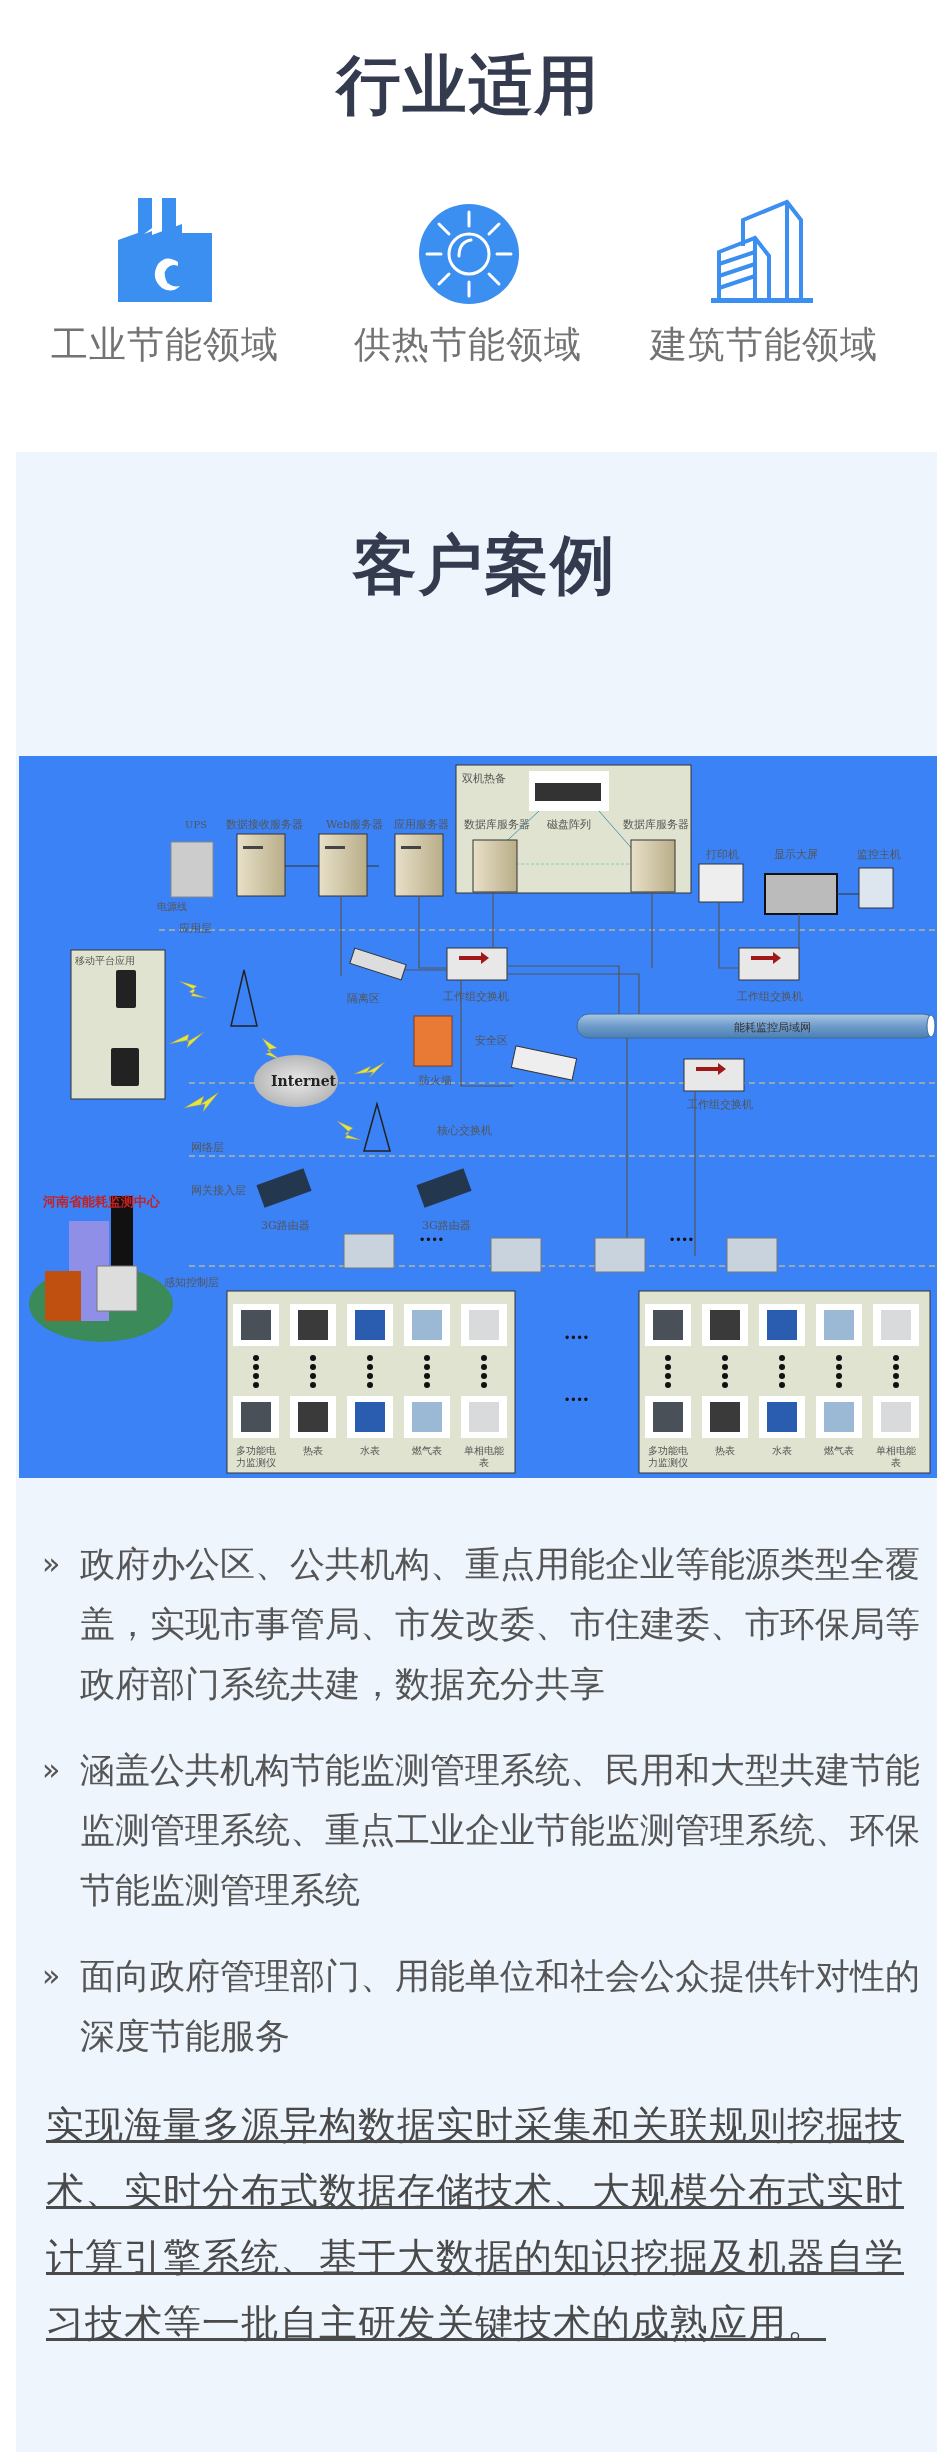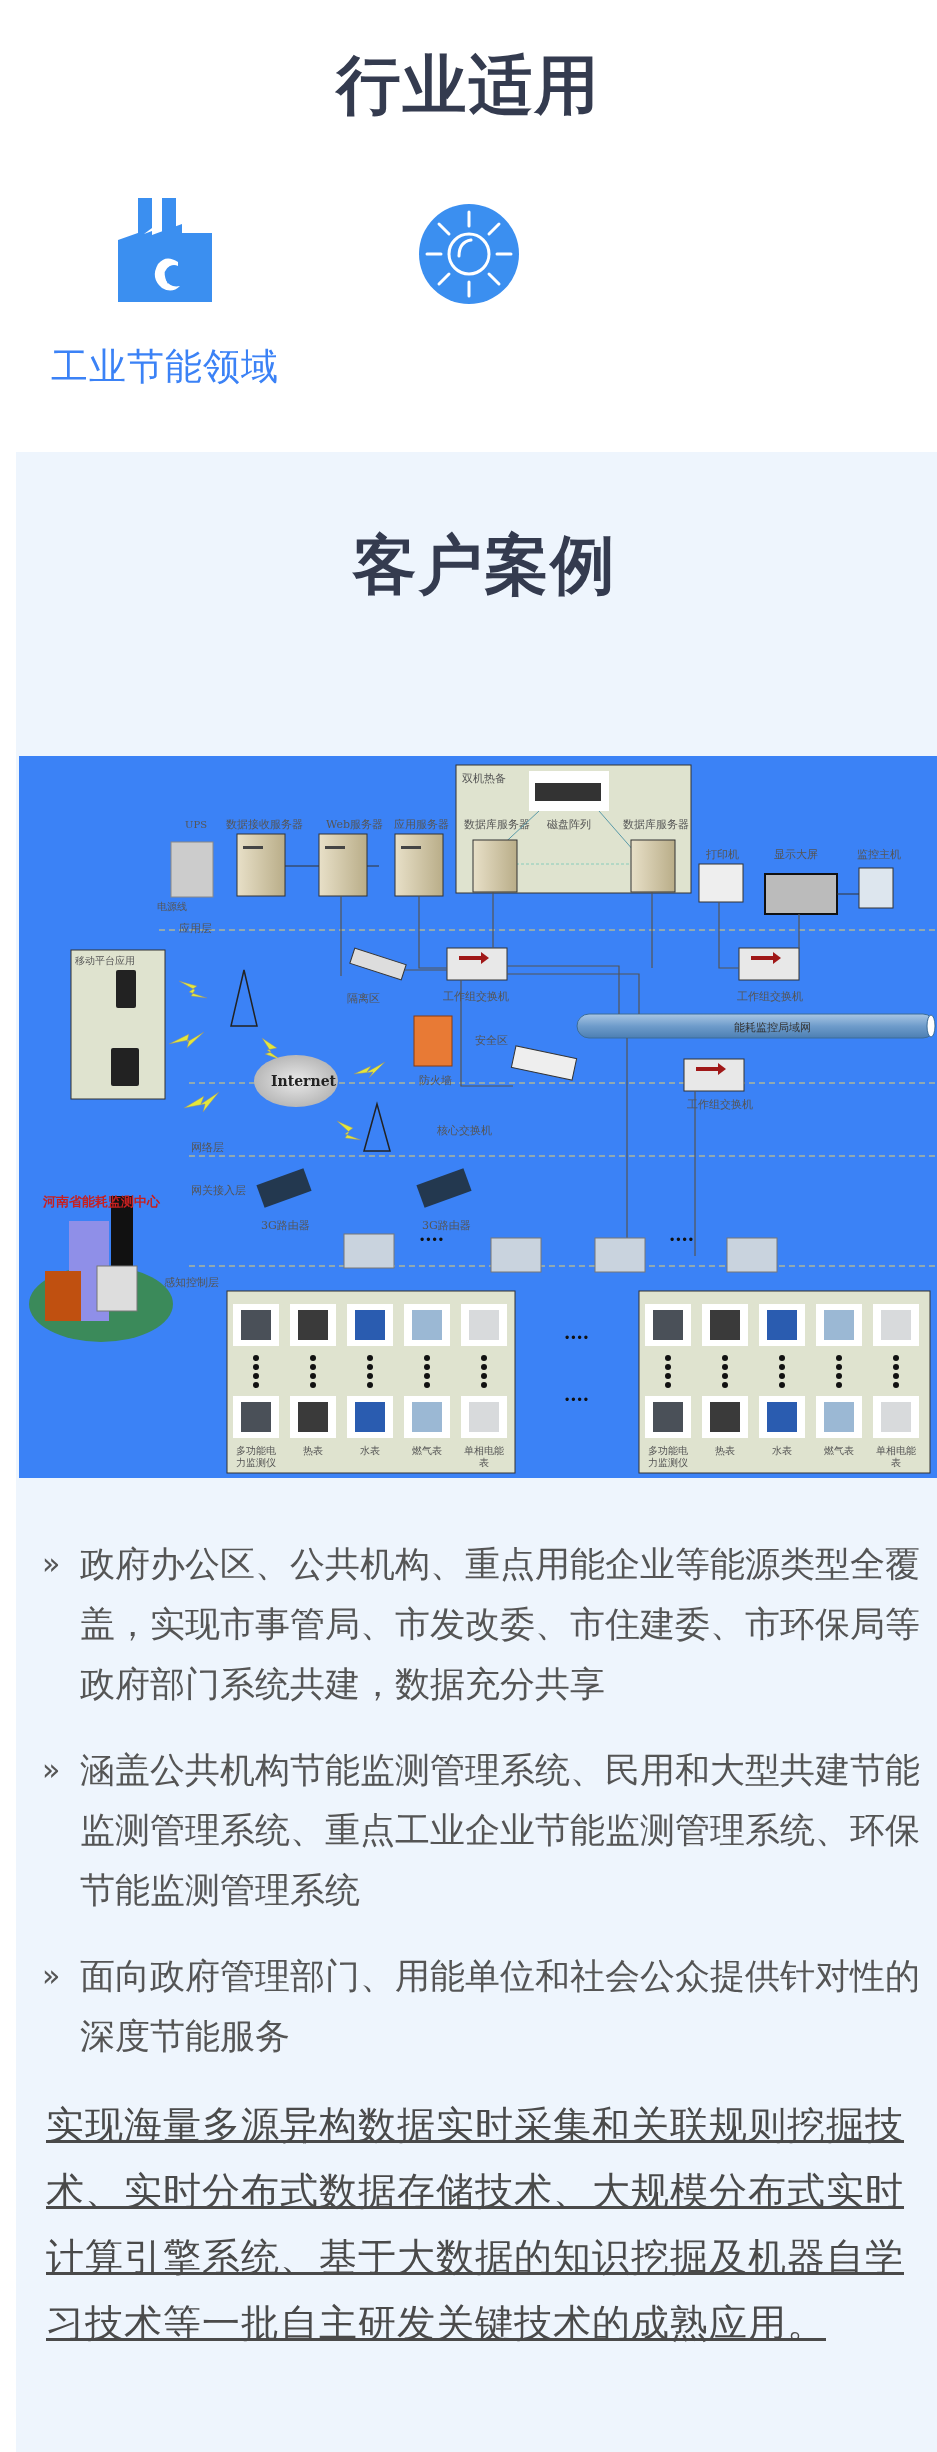--- a/index.html
+++ b/index.html
@@ -6,21 +6,21 @@
   html, body { width: 937px; background: #ffffff; }
   body { font-family: "DejaVu Sans", "Liberation Sans", sans-serif; color: #333; }
   .page { width: 937px; height: 2452px; position: relative; overflow: hidden; }
 
   
   .industry { position: absolute; left: 0; top: 0; width: 937px; height: 354px; background: #ffffff; }
   .industry-title { position: absolute; top: 42px; left: 0; width: 937px; text-align: center;
     font-size: 64px; font-weight: bold; color: #343b4f; letter-spacing: 2px; }
   .ind-item { position: absolute; top: 190px; width: 260px; text-align: center; }
   .ind-item .icon { width: 130px; height: 130px; margin: 0 auto; display: block; }
-  .ind-item .label { margin-top: 22px; font-size: 37px; color: #3b82f6; letter-spacing: 1px; font-family: Liberation Serif, serif; }
+  .ind-item .label { font-size: 37px; color: #737373; letter-spacing: 1px; font-family: Liberation Serif, serif; }
 
   
   .cases { position: absolute; left: 16px; top: 452px; width: 937px; height: 2000px; background: #eef5fd; padding-left: 6px; }
   .cases-title { position: absolute; top: 70px; left: 0; width: 937px; text-align: center;
     font-size: 64px; font-weight: bold; color: #343b4f; letter-spacing: 2px; }
   .cases-sub { position: absolute; top: 195px; left: 0; width: 937px; text-align: center;
     font-size: 42px; font-weight: bold; color: #3c8ee0; letter-spacing: 1px; }
 
   .diagram { position: absolute; left: 3px; top: 304px; width: 929px; height: 722px; background: #3b82f6; }
   .diagram svg { width: 929px; height: 722px; display: block; }
@@ -63,22 +63,38 @@
           <line x1="66" y1="22" x2="66" y2="36"></line>
           <line x1="66" y1="92" x2="66" y2="106"></line>
           <line x1="24" y1="64" x2="38" y2="64"></line>
           <line x1="94" y1="64" x2="108" y2="64"></line>
           <line x1="36" y1="34" x2="46" y2="44"></line>
           <line x1="86" y1="84" x2="96" y2="94"></line>
           <line x1="96" y1="34" x2="86" y2="44"></line>
           <line x1="46" y1="84" x2="36" y2="94"></line>
         </g>
       </svg>
-    </div>
-
+      <div class="label">供热节能领域</div>
+    </div>
+
+    <div class="ind-item" style="left:634px">
+      <svg class="icon" viewBox="0 0 130 130">
+        <g fill="none" stroke="#3b8ff0" stroke-width="4" stroke-linejoin="miter">
+          <polyline points="44,56 44,30 88,12 102,30 102,110"></polyline>
+          <line x1="88" y1="12" x2="88" y2="110"></line>
+          <polyline points="20,110 20,62 56,48 70,66 70,110"></polyline>
+          <line x1="56" y1="48" x2="56" y2="110"></line>
+          <line x1="20" y1="74" x2="56" y2="62"></line>
+          <line x1="20" y1="86" x2="56" y2="74"></line>
+          <line x1="20" y1="98" x2="56" y2="86"></line>
+        </g>
+        <rect x="12" y="108" width="102" height="5" fill="#3b8ff0"></rect>
+      </svg>
+      <div class="label">建筑节能领域</div>
+    </div>
   </section>
 
   <section class="cases">
     <h1 class="cases-title">客户案例</h1>
 
     <div class="diagram">
       <svg viewBox="0 0 929 722">
         <defs>
           <linearGradient id="srv" x1="0" x2="1">
             <stop offset="0" stop-color="#e8e0c8"></stop>

